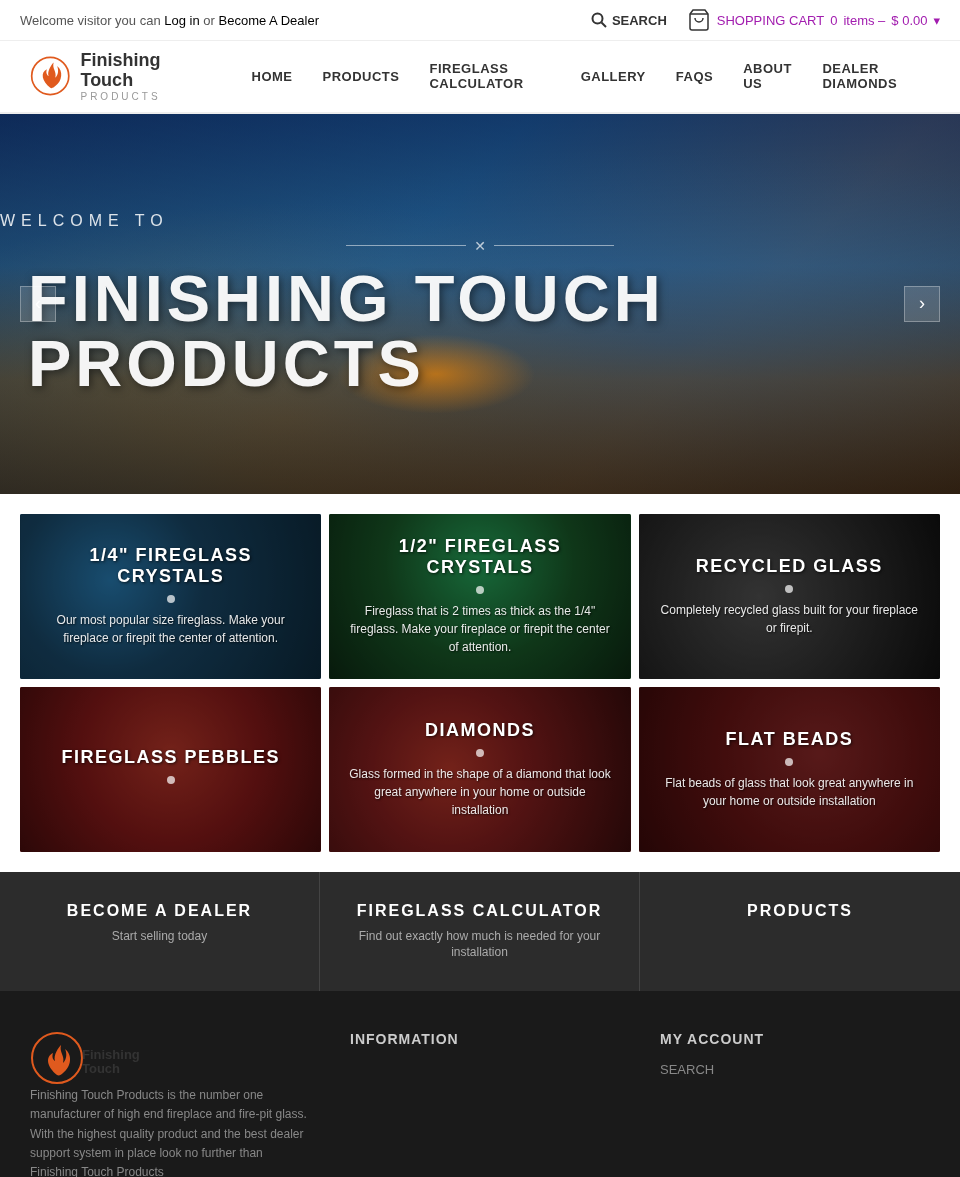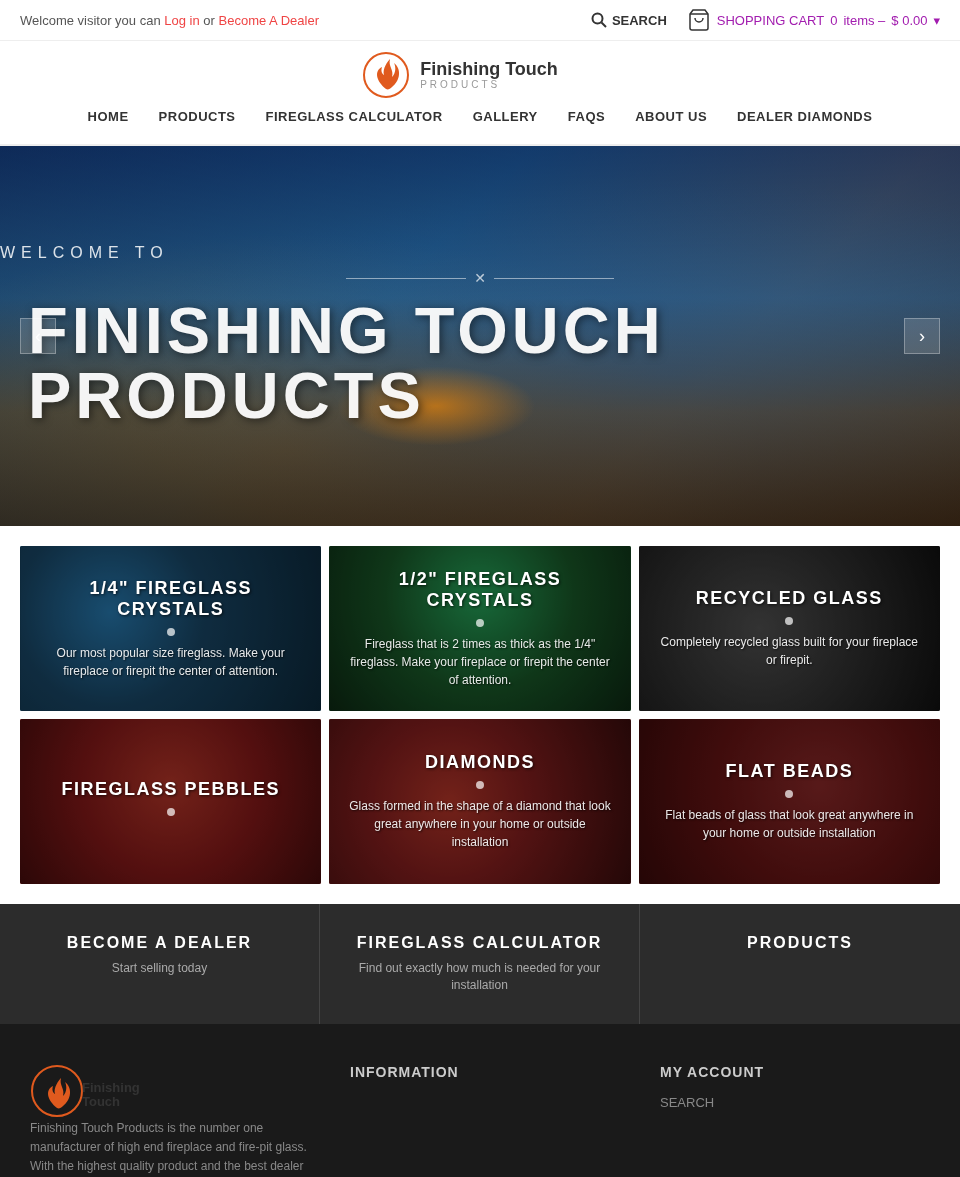--- a/index.html
+++ b/index.html
@@ -9,33 +9,32 @@
     .top-bar {
       background: #fff;
       border-bottom: 1px solid #eee;
       padding: 8px 20px;
       display: flex;
       justify-content: space-between;
       align-items: center;
       font-size: 13px;
       color: #555;
     }
-    .top-bar a { color: #ef4444; text-decoration: none; }
+    .top-bar a { color: #000000; text-decoration: none; }
     .top-bar-right { display: flex; align-items: center; gap: 20px; }
     .search-btn { display: flex; align-items: center; gap: 5px; cursor: pointer; color: #333; font-weight: bold; font-size: 13px; }
     .cart-btn { display: flex; align-items: center; gap: 6px; cursor: pointer; color: #a21caf; font-size: 13px; }
 
     
     .header {
       background: #fff;
       padding: 10px 30px;
       display: flex;
       align-items: center;
       border-bottom: 2px solid #eee;
-      flex-direction: column;
     }
     .logo { display: flex; align-items: center; gap: 10px; text-decoration: none; margin-right: 40px; }
     nav { display: flex; gap: 0; align-items: center; }
     nav a {
       color: #333;
       text-decoration: none;
       font-size: 13px;
       font-weight: bold;
       padding: 10px 15px;
       letter-spacing: 0.5px;

